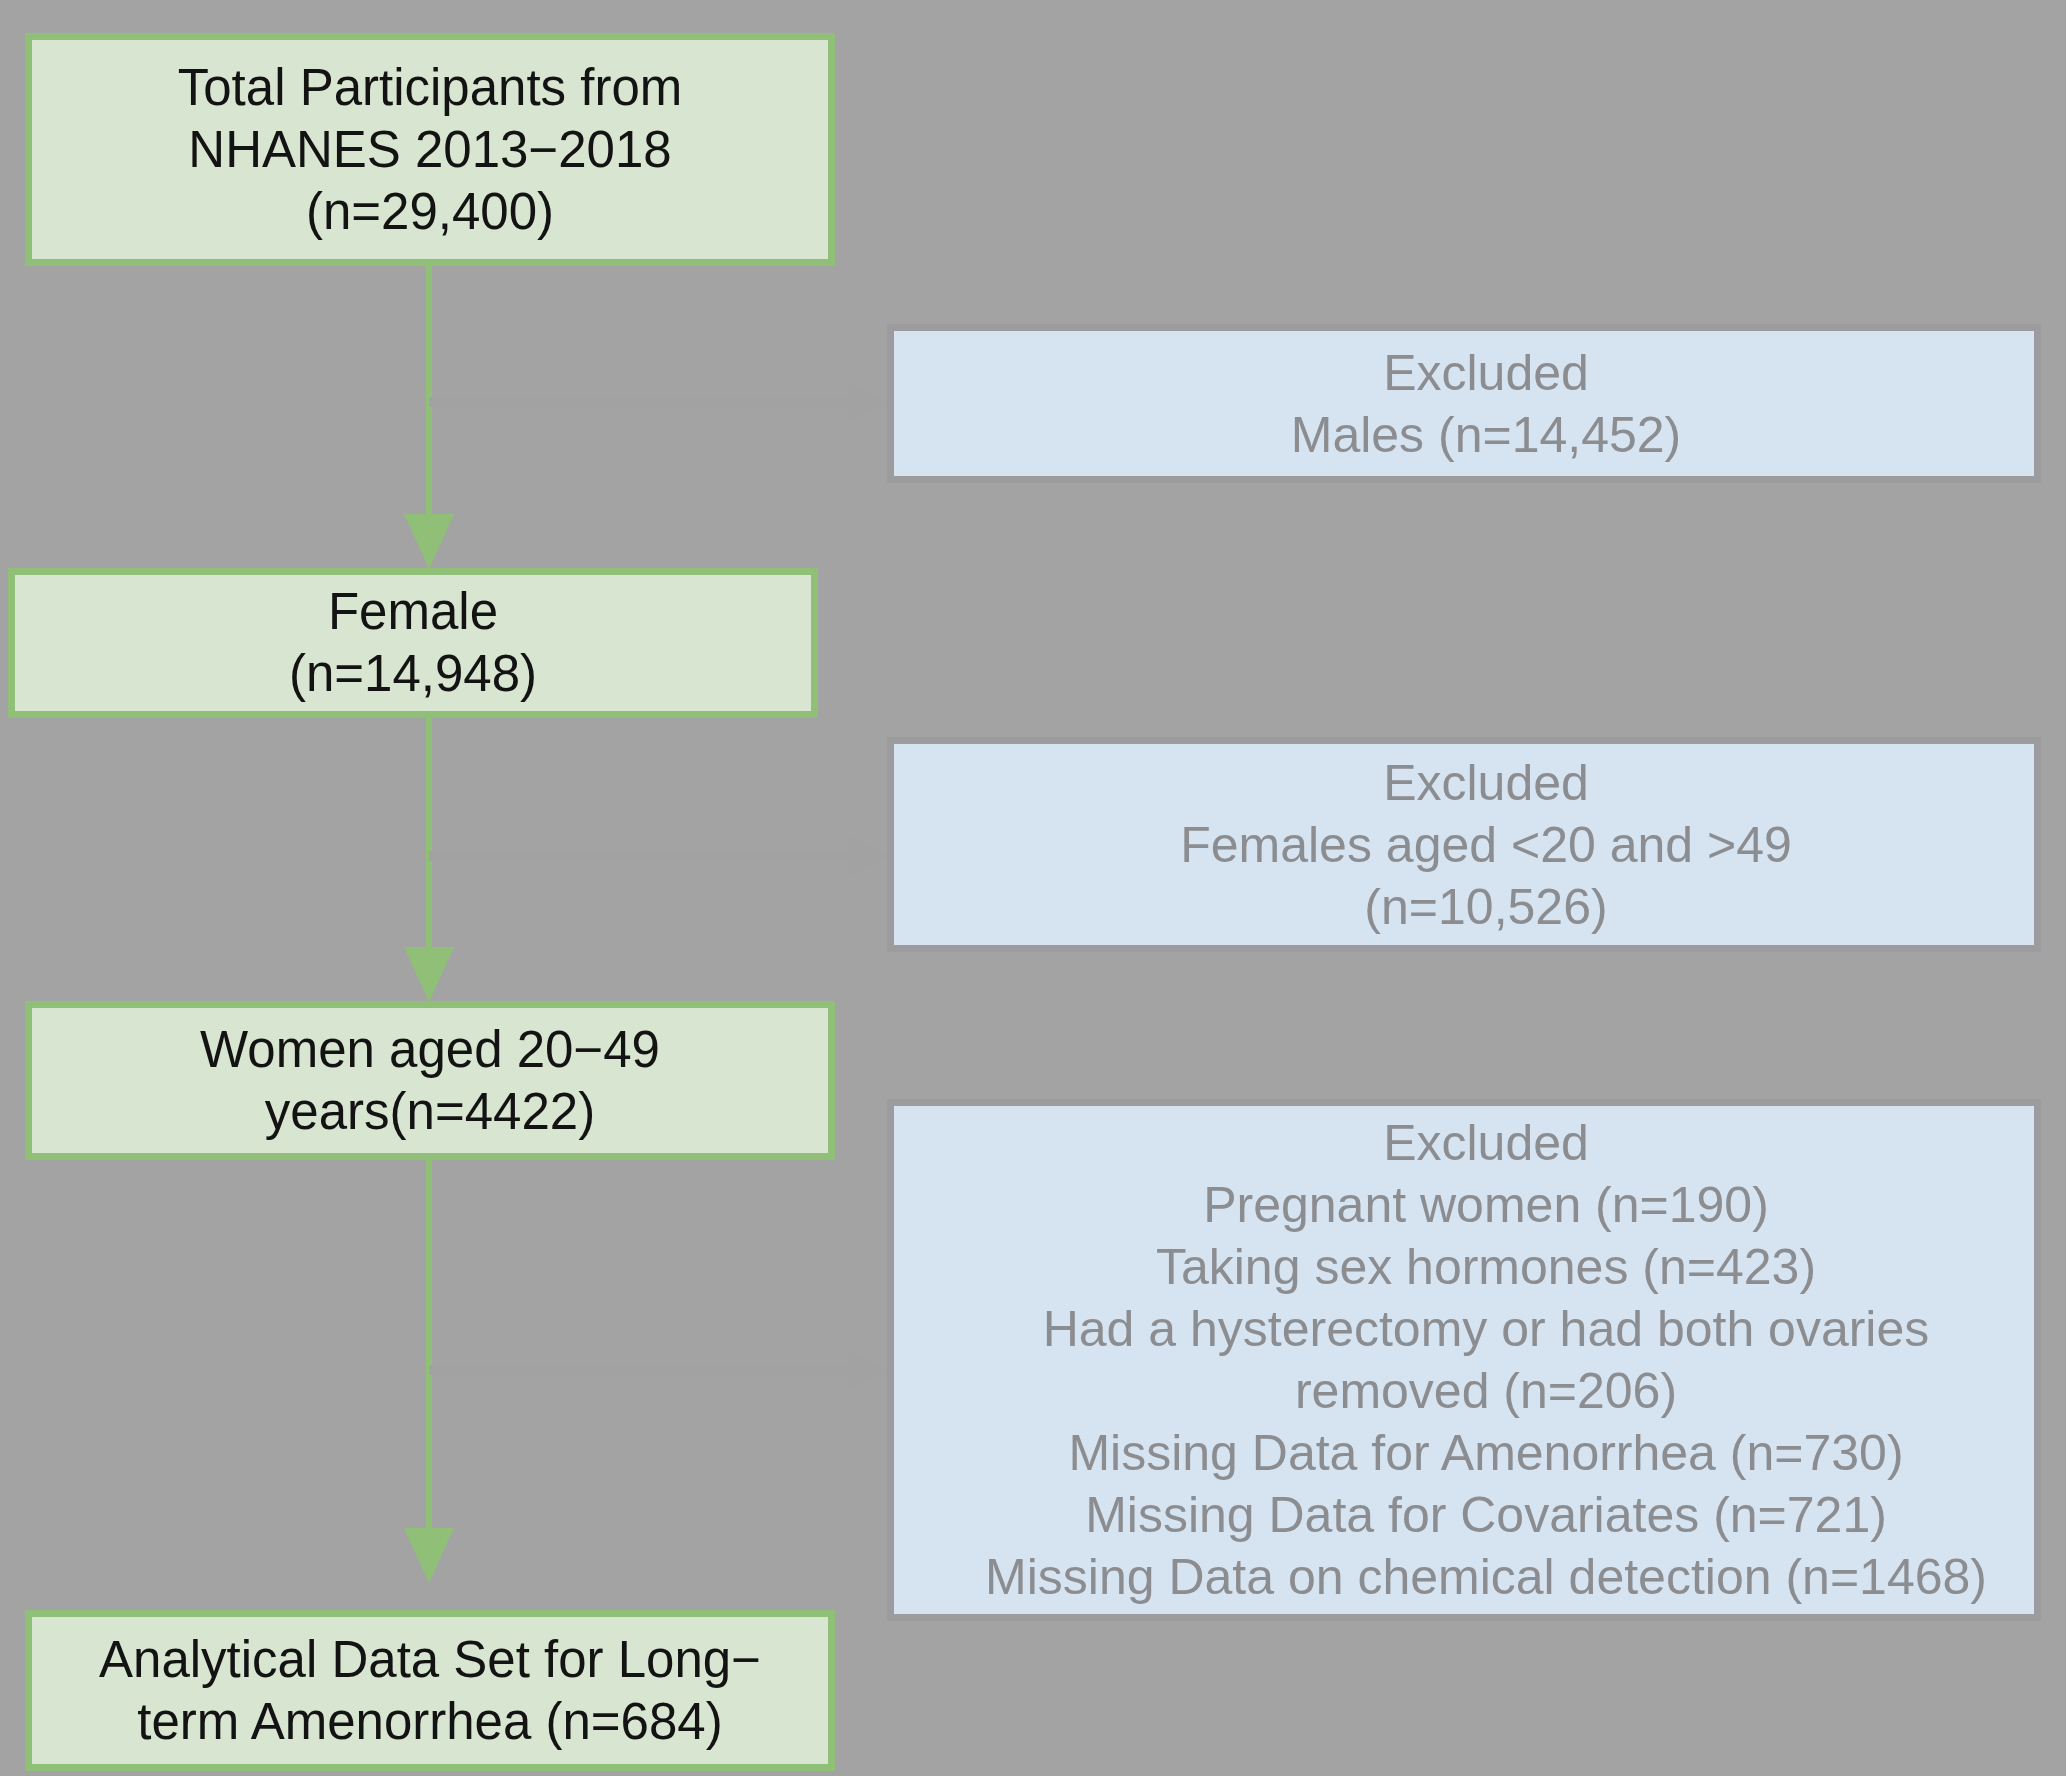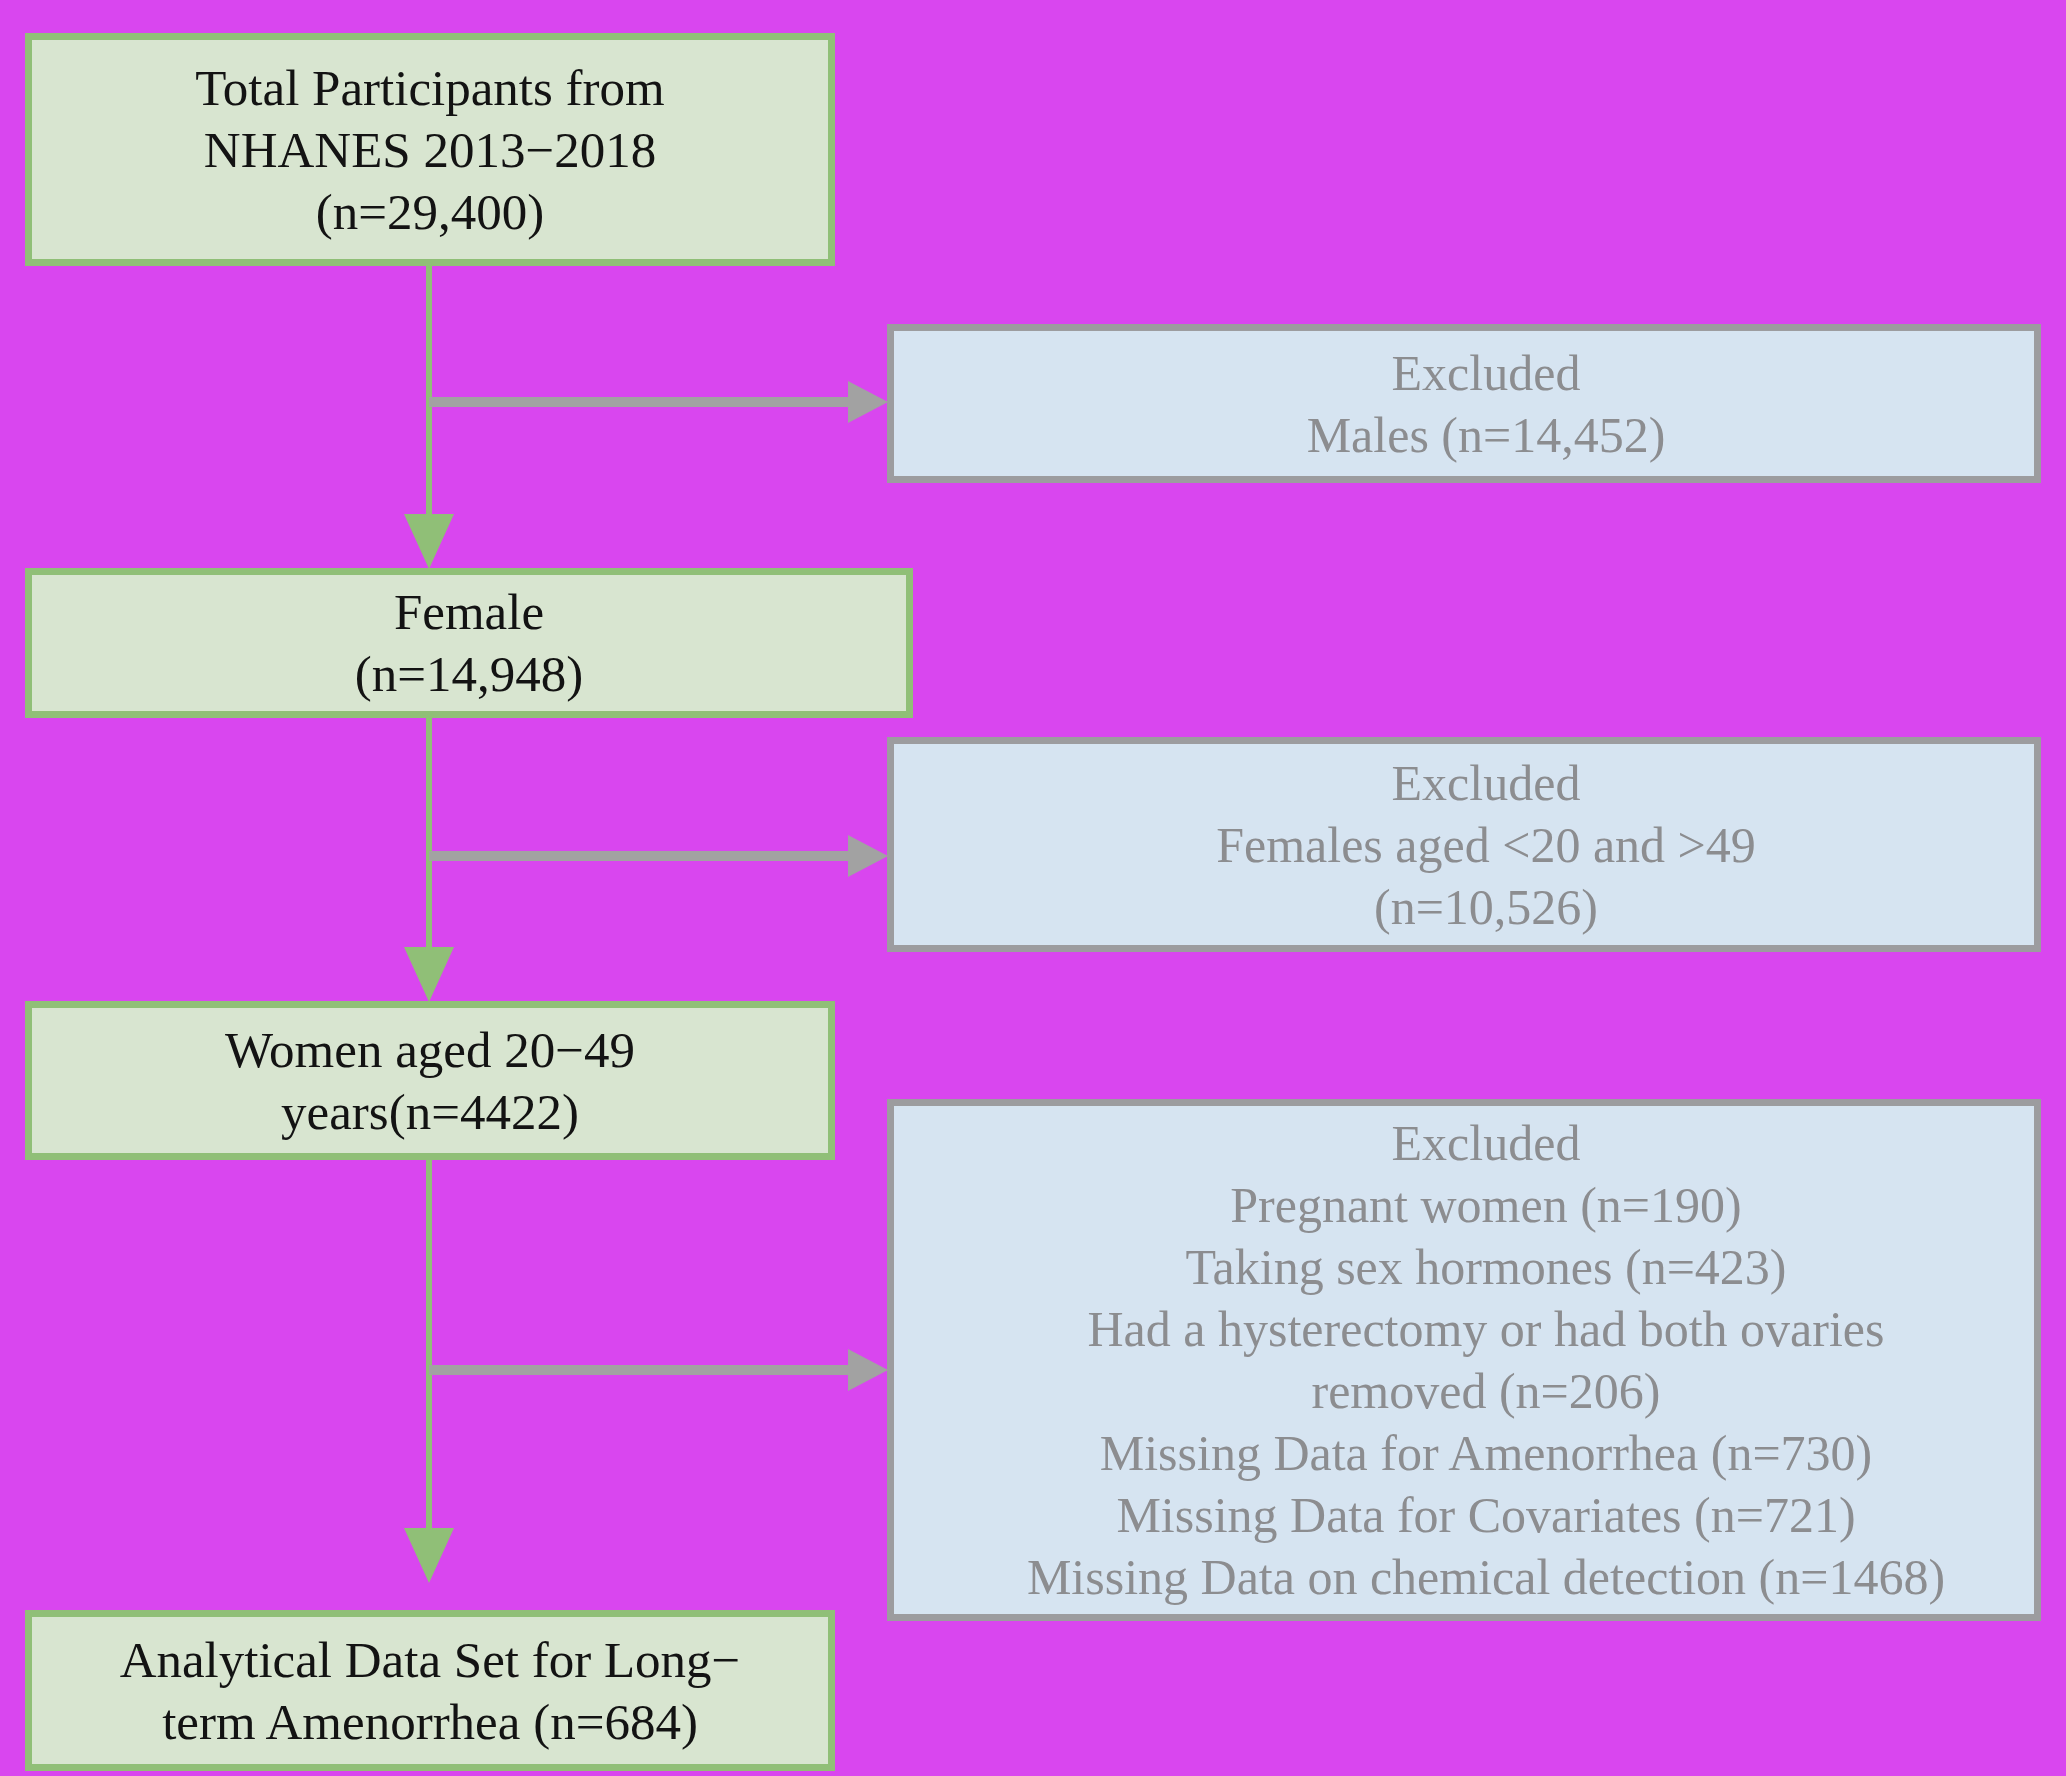--- a/index.html
+++ b/index.html
@@ -1,21 +1,21 @@
 <!DOCTYPE html>
 <html style="--green-fill: #d8e5d0; --green-border: #90bf77; --blue-fill: #d6e4f1; --grey-border: #9c9c9f; --grey-arrow: #a2a2a2; --grey-text: #8c8d90; --green-text: #131313;font-size:11px"><head>
 <meta charset="utf-8">
 <style>
   html,body{margin:0;padding:0;background:#ffffff;}
   .canvas{
     position:relative;
     width:2066px;
     height:1777px;
-    background:#d946ef;
-    font-family:Liberation Serif, serif;
+    background:#a3a3a3;
+    font-family:Liberation Sans, sans-serif;
     overflow:hidden;
   }
   .box{
     position:absolute;
     box-sizing:border-box;
     display:flex;
     align-items:center;
     justify-content:center;
     text-align:center;
     white-space:pre;
@@ -62,21 +62,21 @@
   .harrow{
     position:absolute;
     left:848px;
     width:0;height:0;
     border-top:21px solid transparent;
     border-bottom:21px solid transparent;
     border-left:40px solid var(--grey-arrow,#a2a2a2);
   }
   
   #box-total      {left:25px;  top:33px;   width:810px; height:233px;}
-  #box-female     {left:25px;  top:568px;  width:888px; height:150px;}
+  #box-female     {left:8px;  top:568px;  width:810px; height:150px;}
   #box-women      {left:25px;  top:1001px; width:810px; height:159px;}
   #box-analytical {left:25px;  top:1582px; width:810px; height:161px;margin-top:28px;}
   #box-excl-males {left:887px; top:324px;  width:1154px; height:159px;}
   #box-excl-age   {left:887px; top:737px; width:1154px; height:215px;}
   #box-excl-crit  {left:887px; top:1099px; width:1154px; height:522px;}
 
   #vline-a{top:266px;  height:250px;}
   #varrow-a{top:514px;}
   #vline-b{top:718px; height:229px;}
   #varrow-b{top:947px;}

